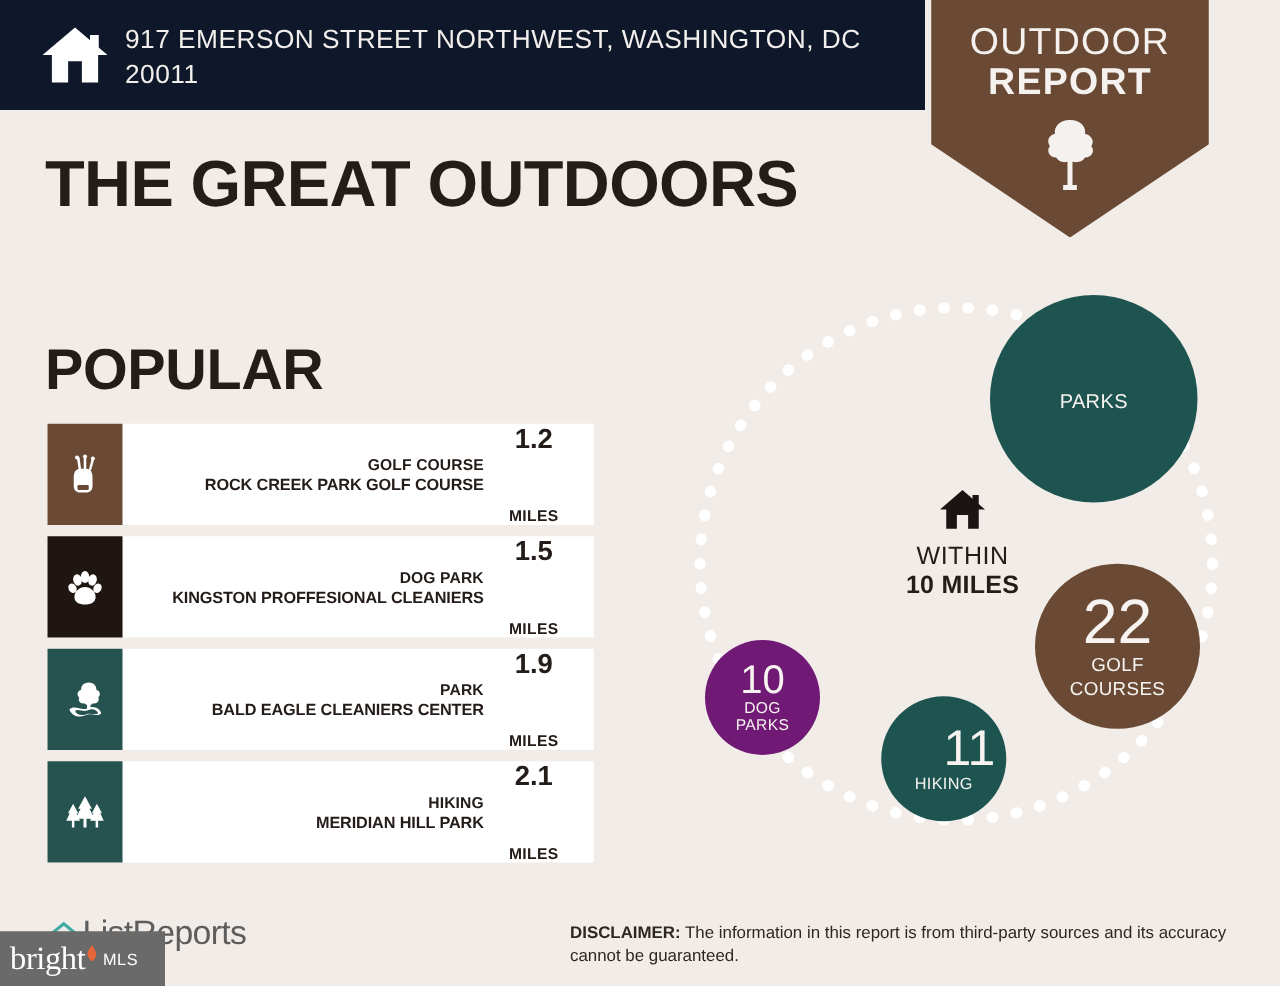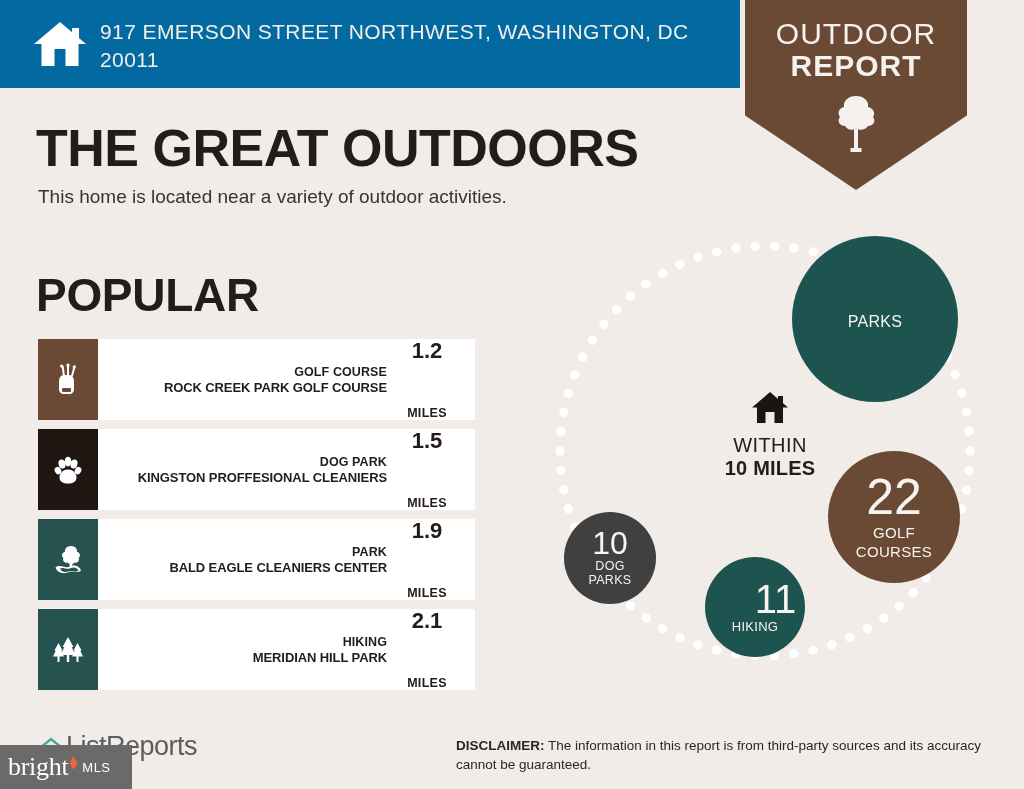--- a/index.html
+++ b/index.html
@@ -16,21 +16,21 @@
     height: 789px;
     overflow: hidden;
     background: #f1ece7;
   }
 
   
   #header-bar {
     position: absolute;
     left: 0; top: 0;
     width: 880px; height: 88px;
-    background: #0369a1;
+    background: #0f172a;
   }
   #header-house-icon {
     position: absolute;
     left: 32px; top: 16px;
     width: 56px; height: 56px;
   }
   #header-address {
     position: absolute;
     left: 100px; top: 18px;
     width: 600px;
@@ -232,21 +232,21 @@
     left: 190px; top: 342px;
     width: 100px; height: 100px;
     background: #1e5450;
   }
   #bubble-hiking .bubble-value { font-size: 40px; margin-left: 41px; }
   #bubble-hiking .bubble-label { font-size: 13px; margin-top: 2px; }
 
   #bubble-dogparks {
     left: 49px; top: 297px;
     width: 92px; height: 92px;
-    background: #404040;
+    background: #701a75;
   }
   #bubble-dogparks .bubble-value { font-size: 32px; }
   #bubble-dogparks .bubble-label { font-size: 12.5px; margin-top: 1px; }
 
   #orbit-center {
     position: absolute;
     left: 170px; top: 175px;
     width: 170px;
     text-align: center;
   }
@@ -343,21 +343,20 @@
     <svg id="badge-tree-icon" viewBox="0 0 46 58" aria-hidden="true">
       <path fill="#f5f1ee" d="M23 2 C14 2 10 8 11 13 C6 14 4 19 7 23 C4 26 6 32 12 32 C14 36 20 37 23 34 C26 37 33 36 35 32 C41 32 43 26 40 23 C43 19 40 14 35 13 C36 8 32 2 23 2 Z"></path>
       <rect fill="#f5f1ee" x="21" y="26" width="4" height="30"></rect>
       <rect fill="#f5f1ee" x="17.5" y="54" width="11" height="4"></rect>
       <path fill="#f5f1ee" d="M23 34 L15 26 L17 24.5 L23 31 Z"></path>
       <path fill="#f5f1ee" d="M23 34 L31 26 L29 24.5 L23 31 Z"></path>
     </svg>
   </div>
 
   <div id="page-title">THE GREAT OUTDOORS</div>
-  <div id="page-subtitle">This home is located near a variety of outdoor activities.</div>
 
   <div id="popular-heading">POPULAR</div>
 
   <div id="popular-list">
 
     <div class="poi-row">
       <div class="poi-icon-tile" style="background:#6b4a35">
         <svg viewBox="0 0 34 34" aria-hidden="true">
           <path fill="#ffffff" d="M13 12 C9.5 12 8 15 8 19 L8 26 C8 29 10 31 13 31 L18 31 C21 31 23 29 23 26 L23 19 C23 15 21.5 12 18 12 Z"></path>
           <rect fill="#6b4a35" x="11" y="25" width="9" height="4" rx="1"></rect>

